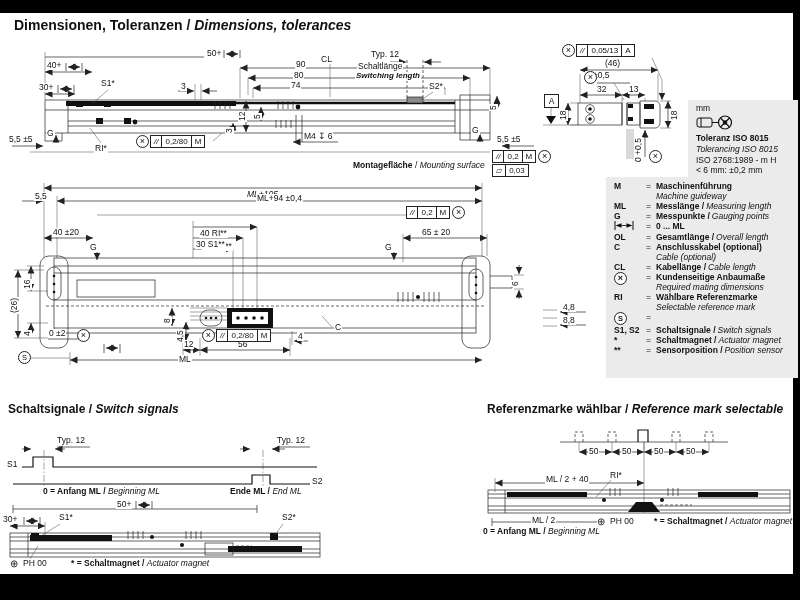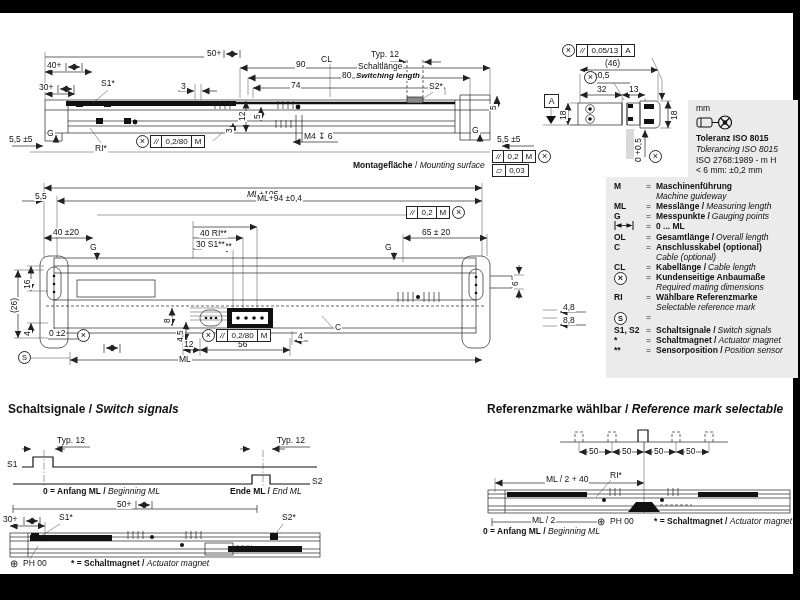--- a/index.html
+++ b/index.html
@@ -407,36 +407,41 @@
     <rect x="698" y="492" width="60" height="5" class="fill"></rect>
     <path class="ln" d="M610,488v8m5,-8v8m5,-8v8 M668,488v8m5,-8v8m5,-8v8"></path>
     <path class="fill" d="M628,512l8,-10h16l8,10z"></path>
     <line class="ln dsh" x1="660" y1="505" x2="692" y2="505"></line>
     <circle cx="604" cy="500" r="2" class="fill"></circle>
       <circle cx="662" cy="500" r="2" class="fill"></circle>
     <path class="ln" d="M492,518v8 M598,518v8"></path>
     <line class="ln" x1="492" y1="522" x2="598" y2="522"></line>
   </svg>
 
+  <div id="title" class="hdr" style="left:14px;top:17px;">
+    <span>Dimensionen, Toleranzen</span>
+    <span>/</span>
+    <span class="it">Dimensions, tolerances</span>
+  </div>
   <div class="hdr" style="left:8px;top:402px;">
     <span>Schaltsignale</span>
     <span>/</span>
     <span class="it">Switch signals</span>
   </div>
   <div class="hdr" style="left:487px;top:402px;">
     <span>Referenzmarke wählbar</span>
     <span>/</span>
     <span class="it">Reference mark selectable</span>
   </div>
 
   <span class="L" style="left:206px;top:49px;">50+</span>
   <span class="L" style="left:46px;top:61px;">40+</span>
   <span class="L" style="left:38px;top:83px;">30+</span>
   <span class="L" style="left:295px;top:60px;">90</span>
-  <span class="L" style="left:293px;top:71px;margin-left:48px;">80</span>
+  <span class="L" style="left:293px;top:71px;">80</span>
   <span class="L" style="left:290px;top:81px;">74</span>
   <span class="L" style="left:180px;top:82px;">3</span>
   <span class="L" style="left:100px;top:79px;">S1*</span>
   <span class="L" style="left:320px;top:55px;">CL</span>
   <span class="L" style="left:370px;top:50px;">Typ. 12</span>
   <span class="L" style="left:357px;top:62px;">Schaltlänge</span>
   <span class="L it s8" style="left:355px;top:72px;font-weight:bold;">Switching length</span>
   <span class="L" style="left:428px;top:82px;">S2*</span>
   <span class="L rot" style="left:238px;top:122px;">12</span>
   <span class="L rot" style="left:253px;top:120px;">5</span>

